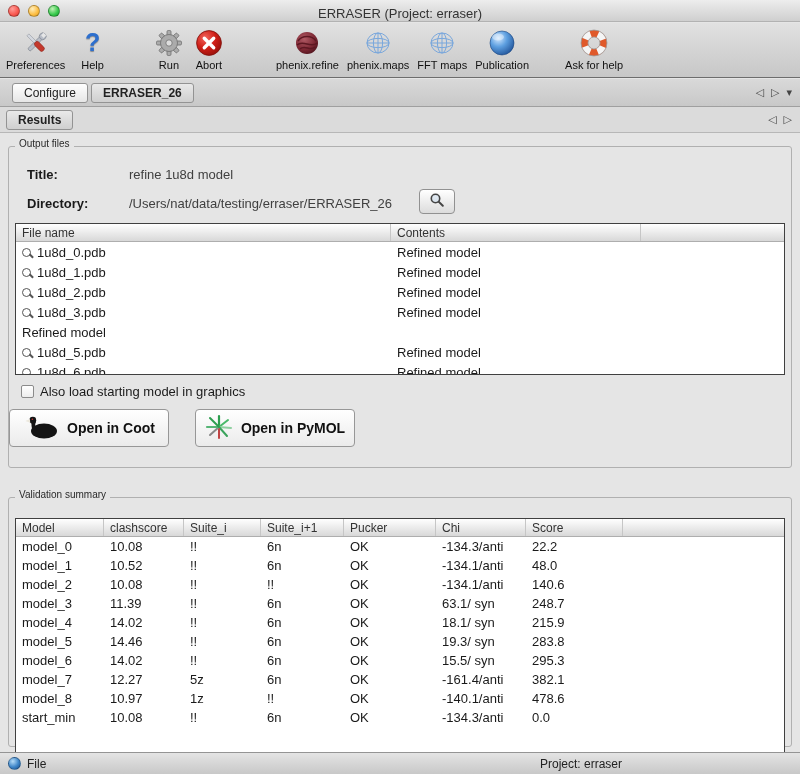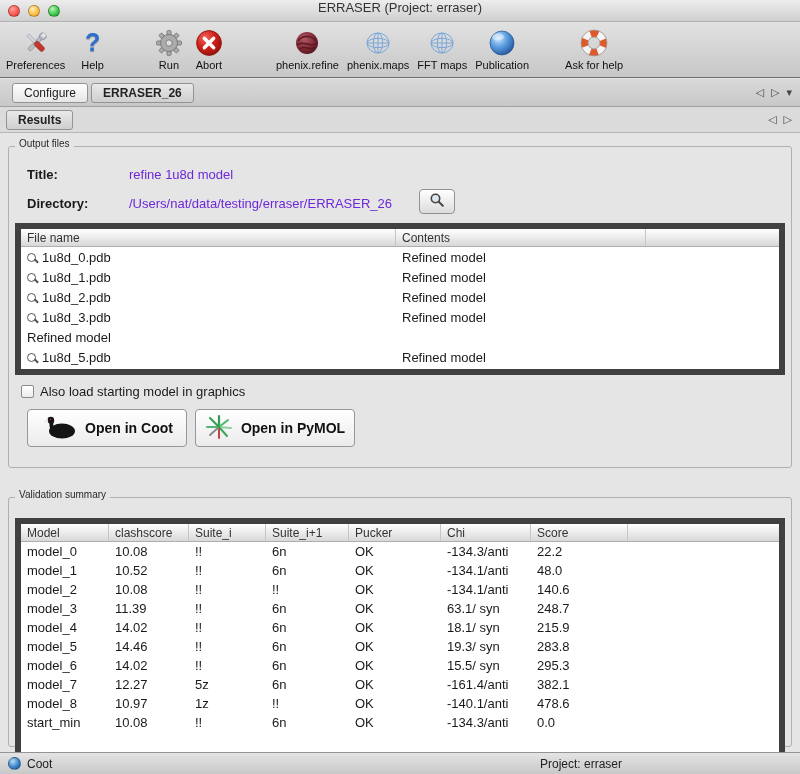--- a/index.html
+++ b/index.html
@@ -9,21 +9,21 @@
     font-size:13px; color:#1a1a1a; background:#e5e5e5;
     position:relative; overflow:hidden;
     -webkit-font-smoothing:antialiased;
   }
 
   
   .titlebar {
     position:absolute; top:0; left:0; right:0; height:22px;
     background:linear-gradient(#ededed,#cfcfcf);
     border-bottom:1px solid #b2b2b2;
-    display:flex; align-items:flex-start; justify-content:center;
+    display:flex; align-items:flex-end; justify-content:center;
     font-size:13px; color:#333;
   }
   .traffic { position:absolute; left:8px; top:5px; display:flex; gap:8px; }
   .light { width:12px; height:12px; border-radius:50%; border:1px solid rgba(0,0,0,.28); }
   .light.red    { background:radial-gradient(circle at 35% 30%, #ff9d98, #f95850 60%, #d0382f); }
   .light.yellow { background:radial-gradient(circle at 35% 30%, #ffeebb, #fdbd41 60%, #dd9e24); }
   .light.green  { background:radial-gradient(circle at 35% 30%, #c0f2b4, #35c84a 60%, #1f9e33); }
 
   
   .toolbar {
@@ -68,32 +68,32 @@
   .groupbox { position:absolute; left:8px; right:8px; border:1px solid #b0b0b0; border-radius:3px; }
   .grouplabel {
     position:absolute; top:-9px; left:6px; background:#e5e5e5;
     padding:0 4px; font-size:10px; color:#2a2a2a;
   }
   #output-group { top:13px; height:322px; }
   #validation-group { top:364px; height:250px; }
 
   .fieldrow { position:absolute; left:0; right:0; height:20px; display:flex; align-items:center; }
   .fieldlabel { font-weight:bold; margin-left:18px; width:102px; }
-  .fieldvalue { color:#6d28d9; }
+  .fieldvalue { color:#404040; }
   .browsebtn {
     position:absolute; left:410px; top:-4px; width:36px; height:25px;
     border:1px solid #919191; border-radius:4px;
     background:linear-gradient(#ffffff,#dcdcdc);
     display:flex; align-items:center; justify-content:center; cursor:default;
   }
 
   
   .listtable {
     position:absolute; left:6px; right:6px; background:#ffffff;
-    border:6px solid #404040; overflow:hidden;
+    border:1px solid #404040; overflow:hidden;
   }
   .listheader {
     display:flex; height:18px;
     background:linear-gradient(#ffffff,#d8d8d8);
     border-bottom:1px solid #aeaeae; font-size:12px; color:#333;
   }
   .hcell { display:flex; align-items:center; padding:0 6px; border-right:1px solid #c6c6c6; white-space:nowrap; }
   .hfill { flex:1; border-right:none; }
   .listrow { display:flex; align-items:center; background:#fff; }
   .frow { height:20px; }
@@ -111,21 +111,21 @@
   
   .checkrow { position:absolute; left:12px; top:237px; display:flex; align-items:center; gap:6px; }
   .checkbox { width:13px; height:13px; border:1px solid #8b8b8b; border-radius:2px; background:linear-gradient(#ffffff,#ededed); cursor:default; }
   .bigbtn {
     position:absolute; top:262px; height:38px;
     border:1px solid #979797; border-radius:4px;
     background:linear-gradient(#ffffff,#ebebeb);
     display:flex; align-items:center; justify-content:center; gap:8px;
     font-weight:bold; font-size:14px; color:#111; cursor:default;
   }
-  #coot-btn { left:18px; width:160px; }
+  #coot-btn { left:0; width:160px; }
   #pymol-btn { left:186px; width:160px; }
 
   
   .statusbar {
     position:absolute; bottom:0; left:0; right:0; height:22px;
     background:linear-gradient(#e4e4e4,#c8c8c8);
     border-top:1px solid #949494;
     display:flex; align-items:center; font-size:12px; color:#222;
   }
   .statussphere {
@@ -540,15 +540,15 @@
         <div class="cell vcol6">-134.3/anti</div>
         <div class="cell vcol7">0.0</div>
         <div class="cell vcol8"></div>
       </div>
     </div>
   </div>
 </div>
 
 <div class="statusbar">
   <span class="statussphere"></span>
-  <span>Coot</span>
+  <span>File</span>
   <span class="projectlabel">Project: erraser</span>
 </div>
 
 </body></html>

